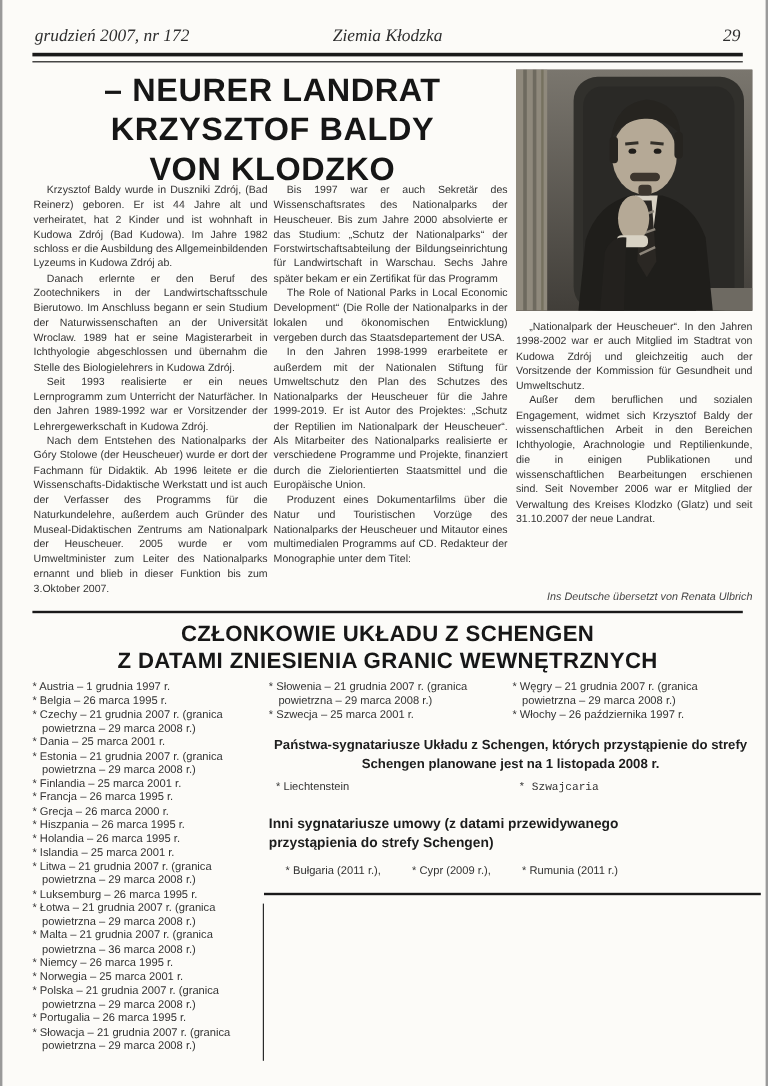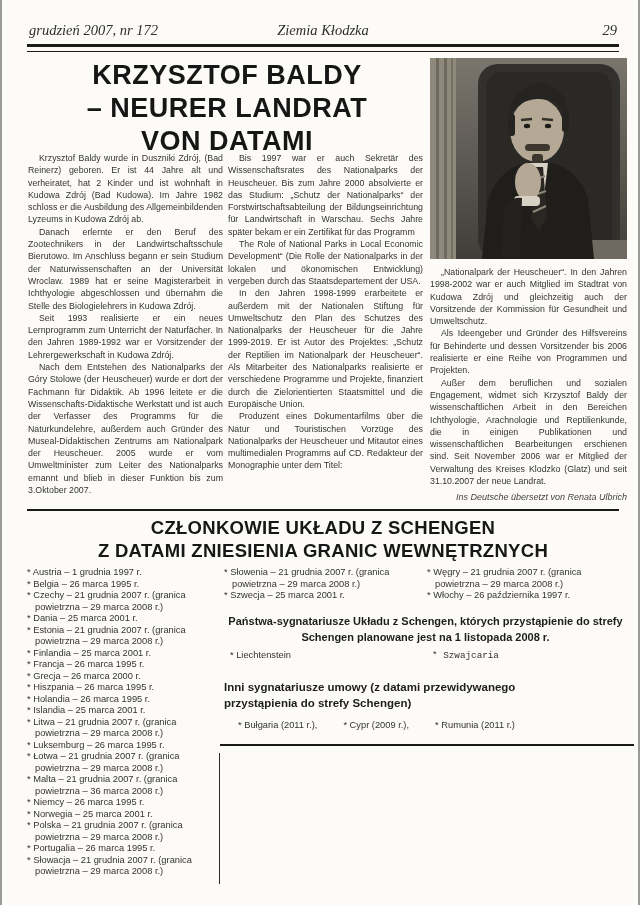--- a/index.html
+++ b/index.html
@@ -77,23 +77,23 @@
 
   <div class="hdr">
     <span>grudzień 2007,  nr 172</span>
     <span class="journal">Ziemia Kłodzka</span>
     <span>29</span>
   </div>
   <div class="hdr-rule"></div>
 
   <div class="title">
 
-  <div>KRZYSZTOF BALDY</div>
-      <div>– NEURER LANDRAT</div>
-      <div>VON DATAMI</div>
+  <div>– NEURER LANDRAT</div>
+      <div>KRZYSZTOF BALDY</div>
+      <div>VON KLODZKO</div>
     </div>
 
   <div class="photo">
     <svg width="197" height="201" viewBox="0 0 197 201">
       <defs>
         <linearGradient id="bgG" x1="0" y1="0" x2="0" y2="1">
           <stop offset="0" stop-color="#7a766e"></stop>
             <stop offset="1" stop-color="#413e39"></stop>
         </linearGradient>
       </defs>
@@ -137,21 +137,20 @@
   <div class="col col2">
 
   <p>Bis 1997 war er auch Sekretär des Wissenschaftsrates des Nationalparks der Heuscheuer. Bis zum Jahre 2000 absolvierte er das Studium: „Schutz der Nationalparks“ der Forstwirtschaftsabteilung der Bildungseinrichtung für Landwirtschaft in Warschau. Sechs Jahre später bekam er ein Zertifikat für das Programm</p>
       <p>The Role of National Parks in Local Economic Development“ (Die Rolle der Nationalparks in der lokalen und ökonomischen Entwicklung) vergeben durch das Staatsdepartement der USA.</p>
       <p>In den Jahren 1998-1999 erarbeitete er außerdem mit der Nationalen Stiftung für Umweltschutz den Plan des Schutzes des Nationalparks der Heuscheuer für die Jahre 1999-2019. Er ist Autor des Projektes: „Schutz der Reptilien im Nationalpark der Heuscheuer“. Als Mitarbeiter des Nationalparks realisierte er verschiedene Programme und Projekte, finanziert durch die Zielorientierten Staatsmittel und die Europäische Union.</p>
       <p>Produzent eines Dokumentarfilms über die Natur und Touristischen Vorzüge des Nationalparks der Heuscheuer und Mitautor eines multimedialen Programms auf CD. Redakteur der Monographie unter dem Titel:</p>
     </div>
   <div class="col col3">
 
   <p>„Nationalpark der Heuscheuer“. In den Jahren 1998-2002 war er auch Mitglied im Stadtrat von Kudowa Zdrój und gleichzeitig auch der Vorsitzende der Kommission für Gesundheit und Umweltschutz.</p>
-      <p>Als Ideengeber und Gründer des Hilfsvereins für Behinderte und dessen Vorsitzender bis 2006 realisierte er eine Reihe von Programmen und Projekten.</p>
       <p>Außer dem beruflichen und sozialen Engagement, widmet sich Krzysztof Baldy der wissenschaftlichen Arbeit in den Bereichen Ichthyologie, Arachnologie und Reptilienkunde, die in einigen Publikationen und wissenschaftlichen Bearbeitungen erschienen sind. Seit November 2006 war er Mitglied der Verwaltung des Kreises Klodzko (Glatz) und seit 31.10.2007 der neue Landrat.</p>
     </div>
 
   <div class="credit">Ins Deutsche übersetzt von Renata Ulbrich</div>
 
   <div class="mid-rule"></div>
 
   <div class="sch-heading">
     <div>CZŁONKOWIE UKŁADU Z SCHENGEN</div>
     <div>Z DATAMI ZNIESIENIA GRANIC WEWNĘTRZNYCH</div>

